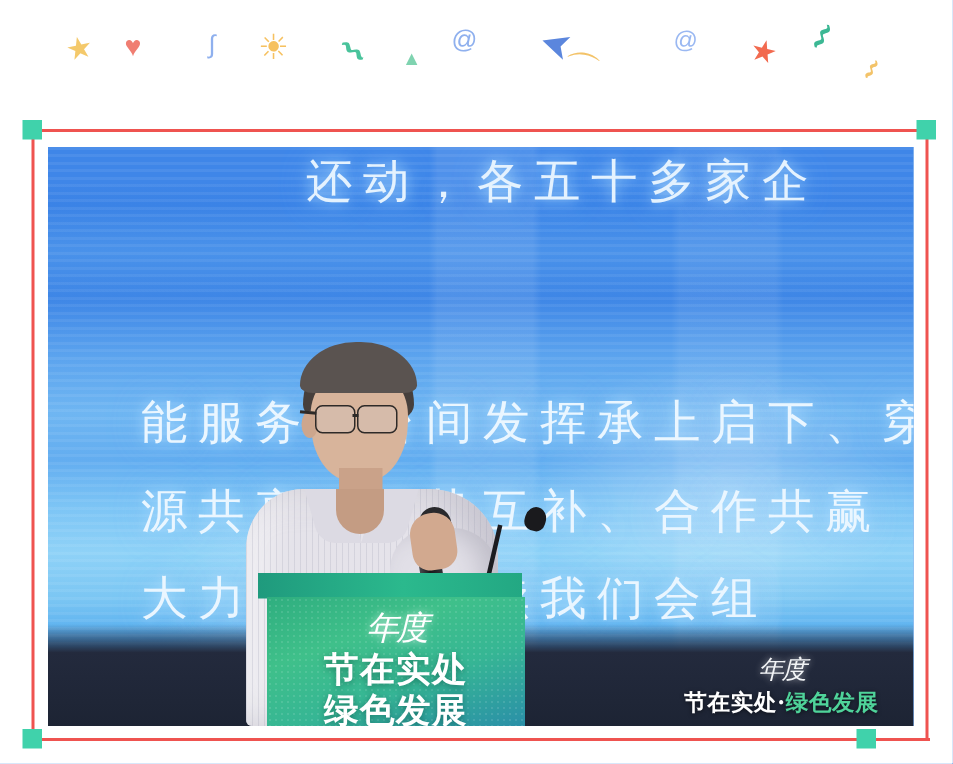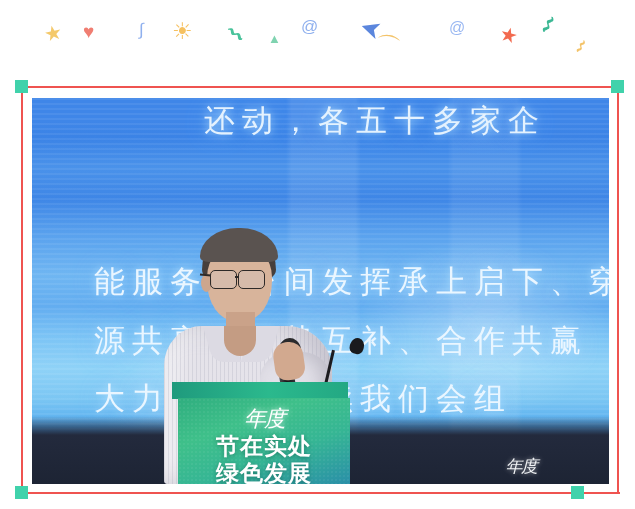--- a/index.html
+++ b/index.html
@@ -364,16 +364,17 @@
 
     <div class="podium-top"></div>
     <div class="podium-body">
       <div class="podium-logo">年度</div>
       <div class="podium-l1">节在实处</div>
       <div class="podium-l2">绿色发展</div>
     </div>
 
     <div class="floor-banner">
       <div class="fb-logo">年度</div>
+      <div class="fb-text"><span>节在实处·</span><span class="green">绿色发展</span></div>
     </div>
 
   </div>
 </div>
 
 </body></html>

